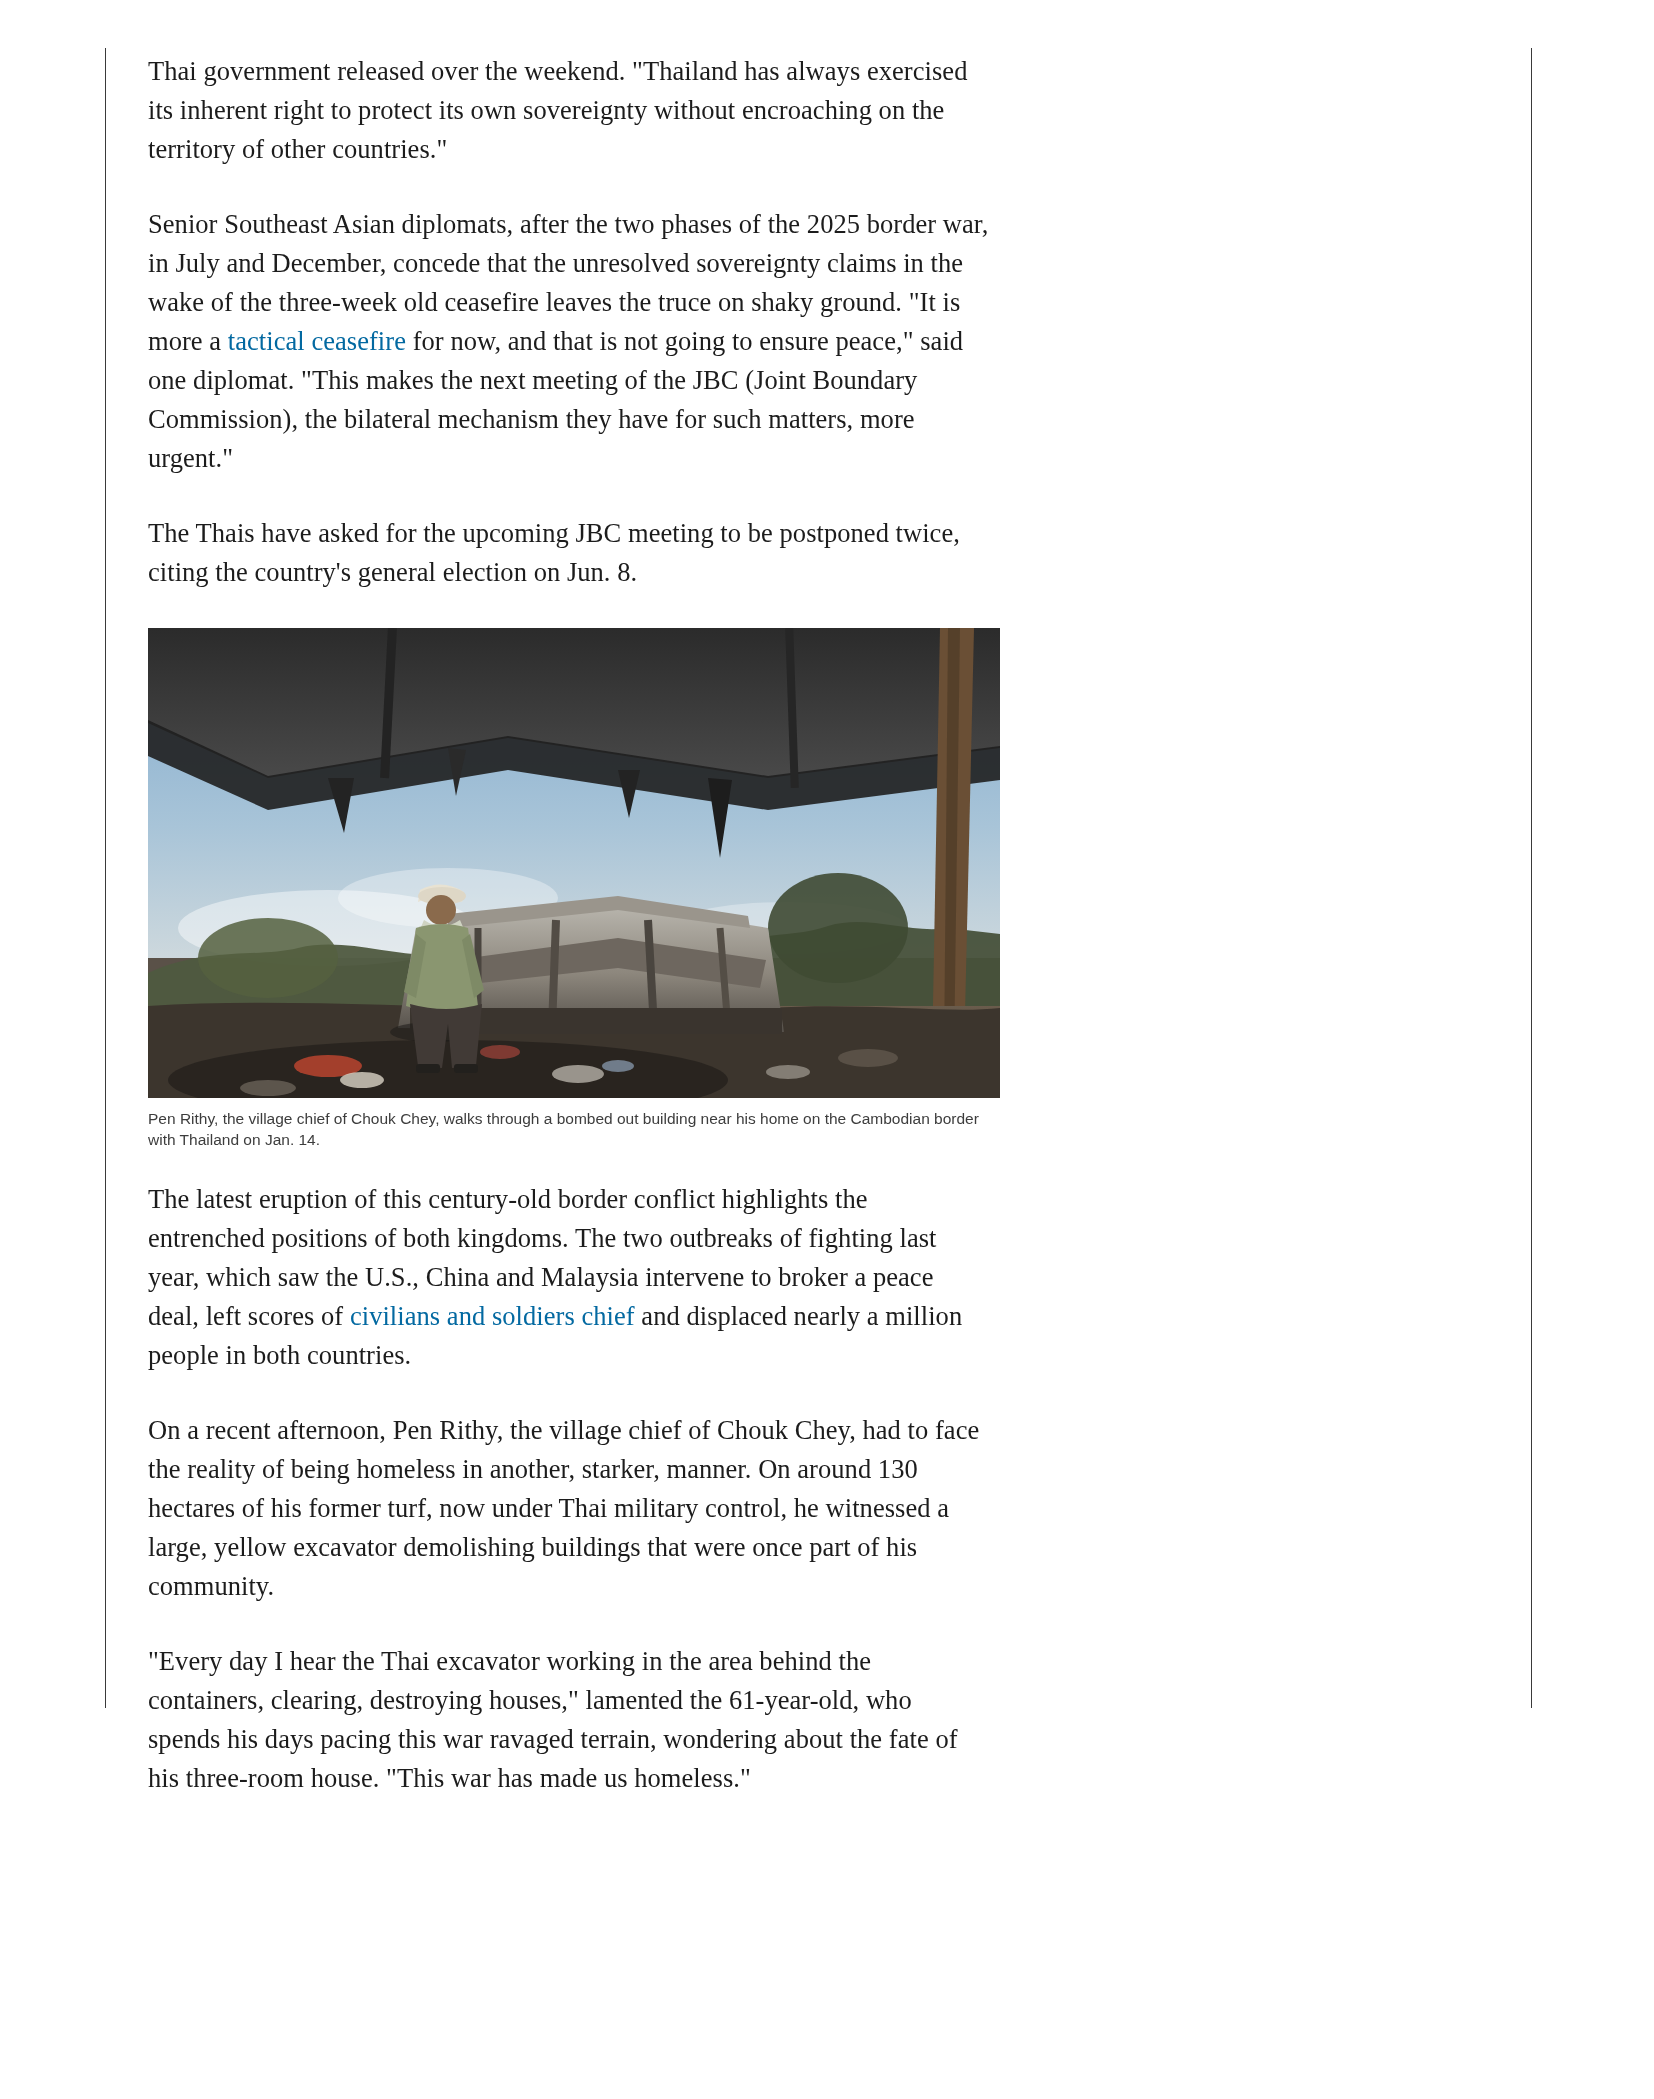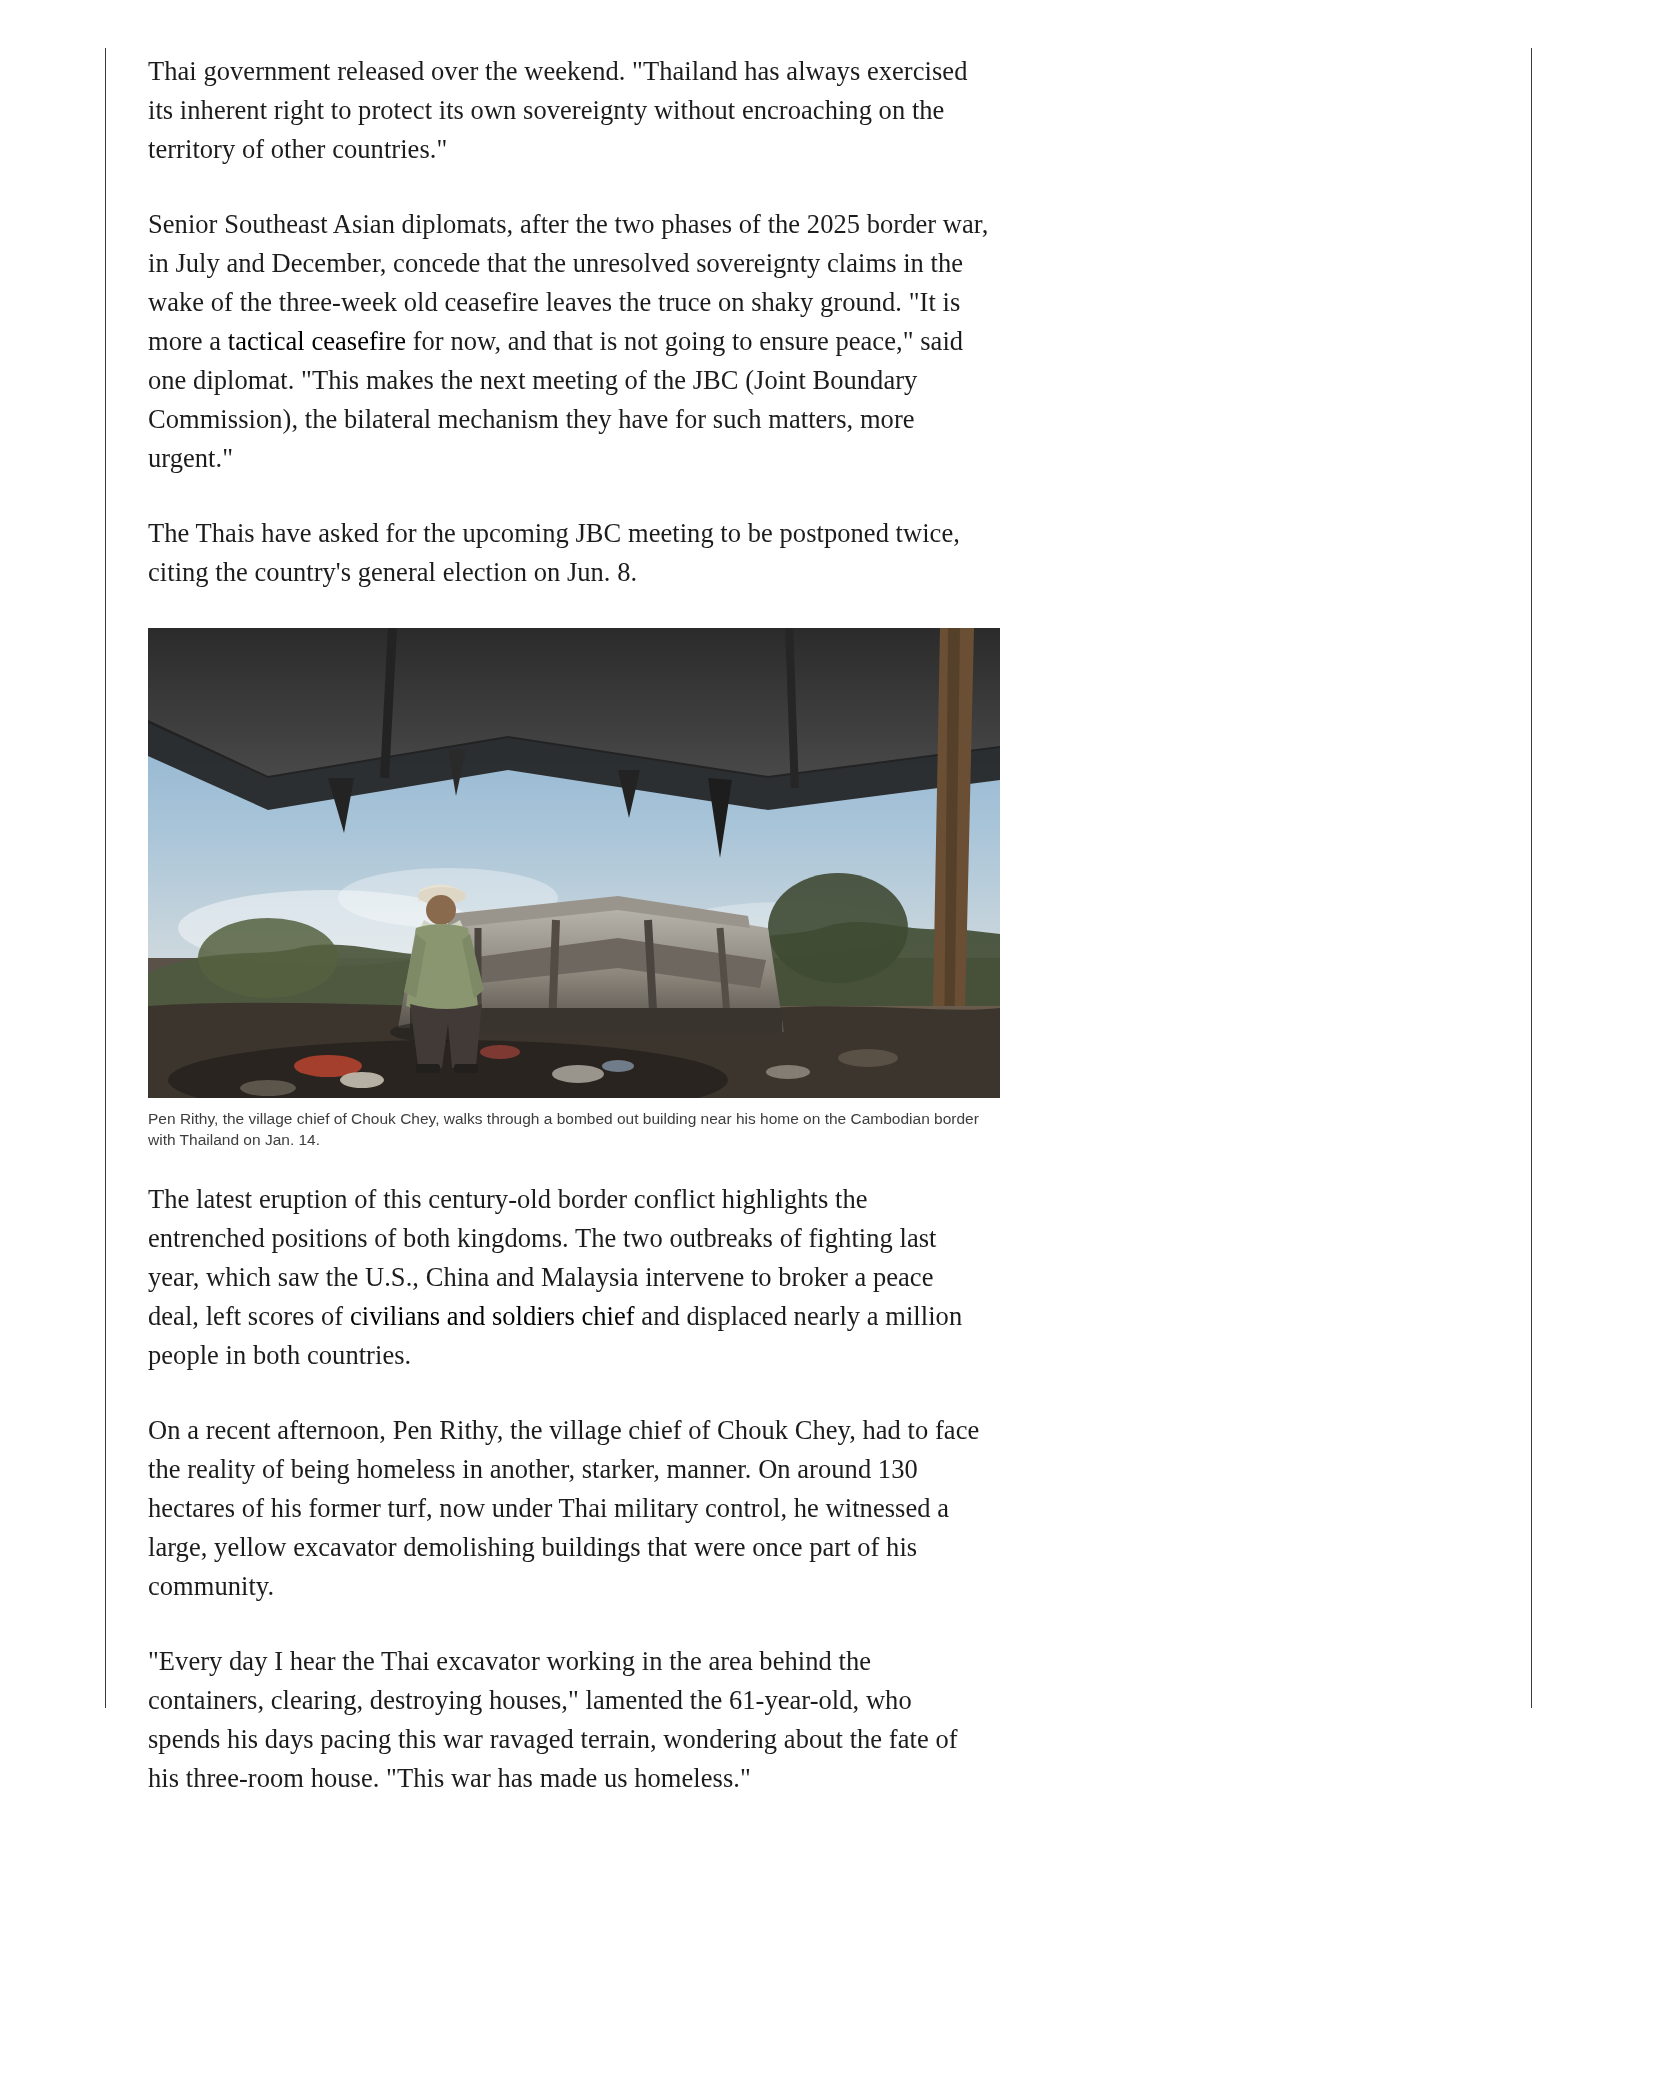--- a/index.html
+++ b/index.html
@@ -38,21 +38,21 @@
 
   p.para {
     font-size: 26.5px;
     line-height: 39px;
     margin: 0 11px 36px 0;
     color: #1c1c1c;
     letter-spacing: 0.05px;
   }
 
   a.inline-link {
-    color: #000000;
+    color: #0369a1;
     text-decoration: none;
   }
 
   figure.photo {
     margin: 0 0 30px 0;
     width: 964px;
   }
 
   .photo-frame {
     width: 852px;

